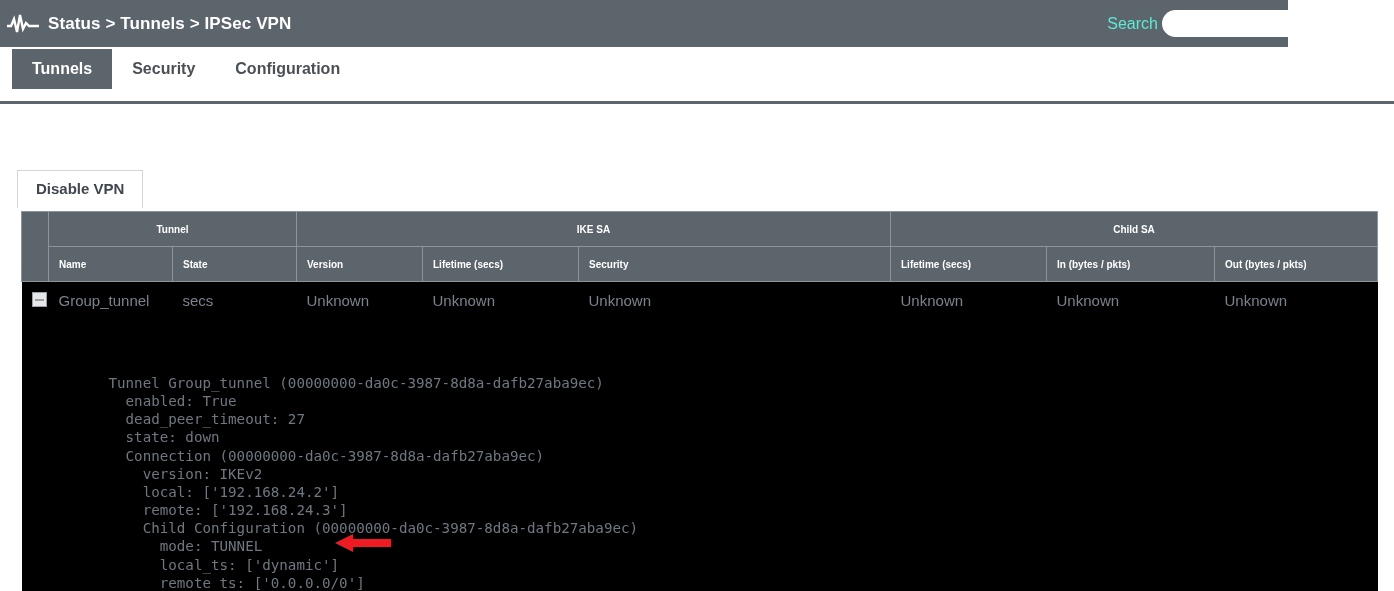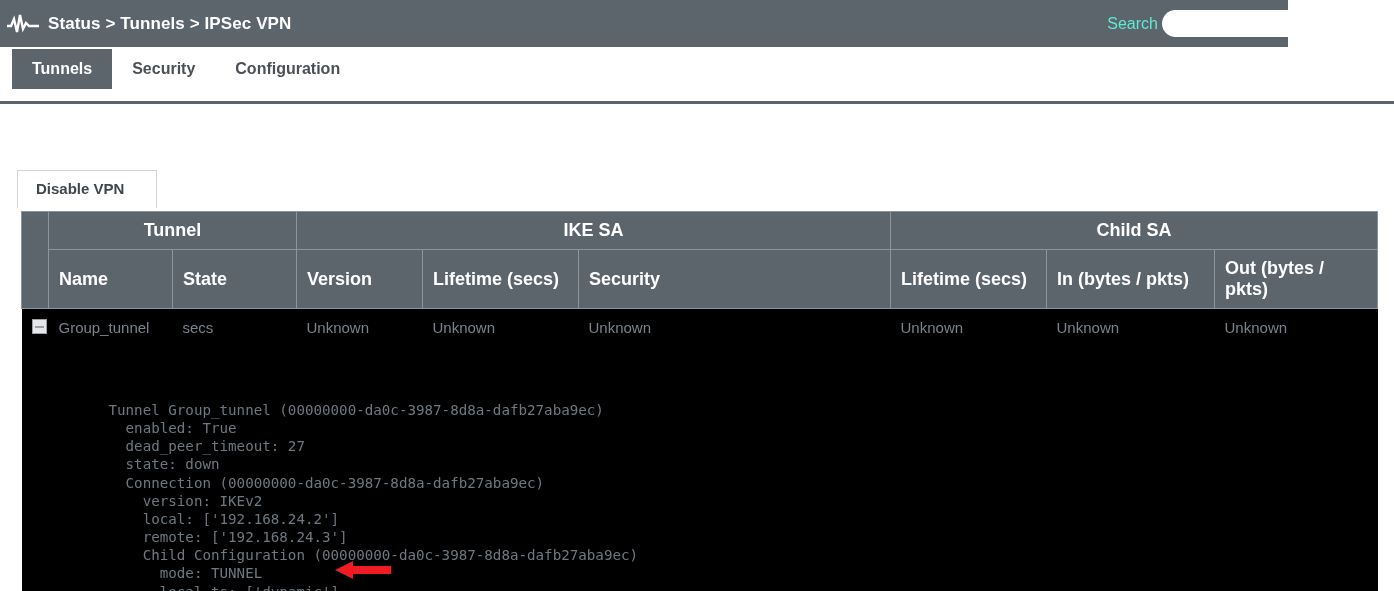--- a/index.html
+++ b/index.html
@@ -76,21 +76,21 @@
     position: absolute; left: 0; top: 101px;
     width: 1394px; height: 3px;
     background: #5c646c;
   }
 
   
   #content { position: absolute; left: 0; top: 104px; width: 1394px; }
 
   #disable-vpn-button {
     position: absolute; left: 17px; top: 66px;
-    padding: 9px 32px 10px 18px;
+    padding: 9px 18px 10px 18px;
     background: #ffffff;
     border: 1px solid #d5d5d5;
     border-bottom: none;
     font-size: 15px;
     font-weight: bold;
     color: #3f464d;
     font-family: "Liberation Sans", sans-serif;
     line-height: 18px;
     cursor: pointer;
   }
@@ -98,21 +98,21 @@
   
   #vpn-table {
     position: absolute; left: 21px; top: 107px;
     width: 1356px;
     border-collapse: collapse;
     table-layout: fixed;
   }
   #vpn-table th {
     background: #5c646c;
     color: #ffffff;
-    font-size: 18px;
+    font-size: 10px;
     font-weight: bold;
     border: 1px solid #8d949b;
     padding: 8px 10px;
     height: 35px;
   }
   #vpn-table th.grp { text-align: center; }
   #vpn-table th.col { text-align: left; }
   #vpn-table th.blank { background: #5c646c; border: 1px solid #8d949b; }
 
   #vpn-table td {

